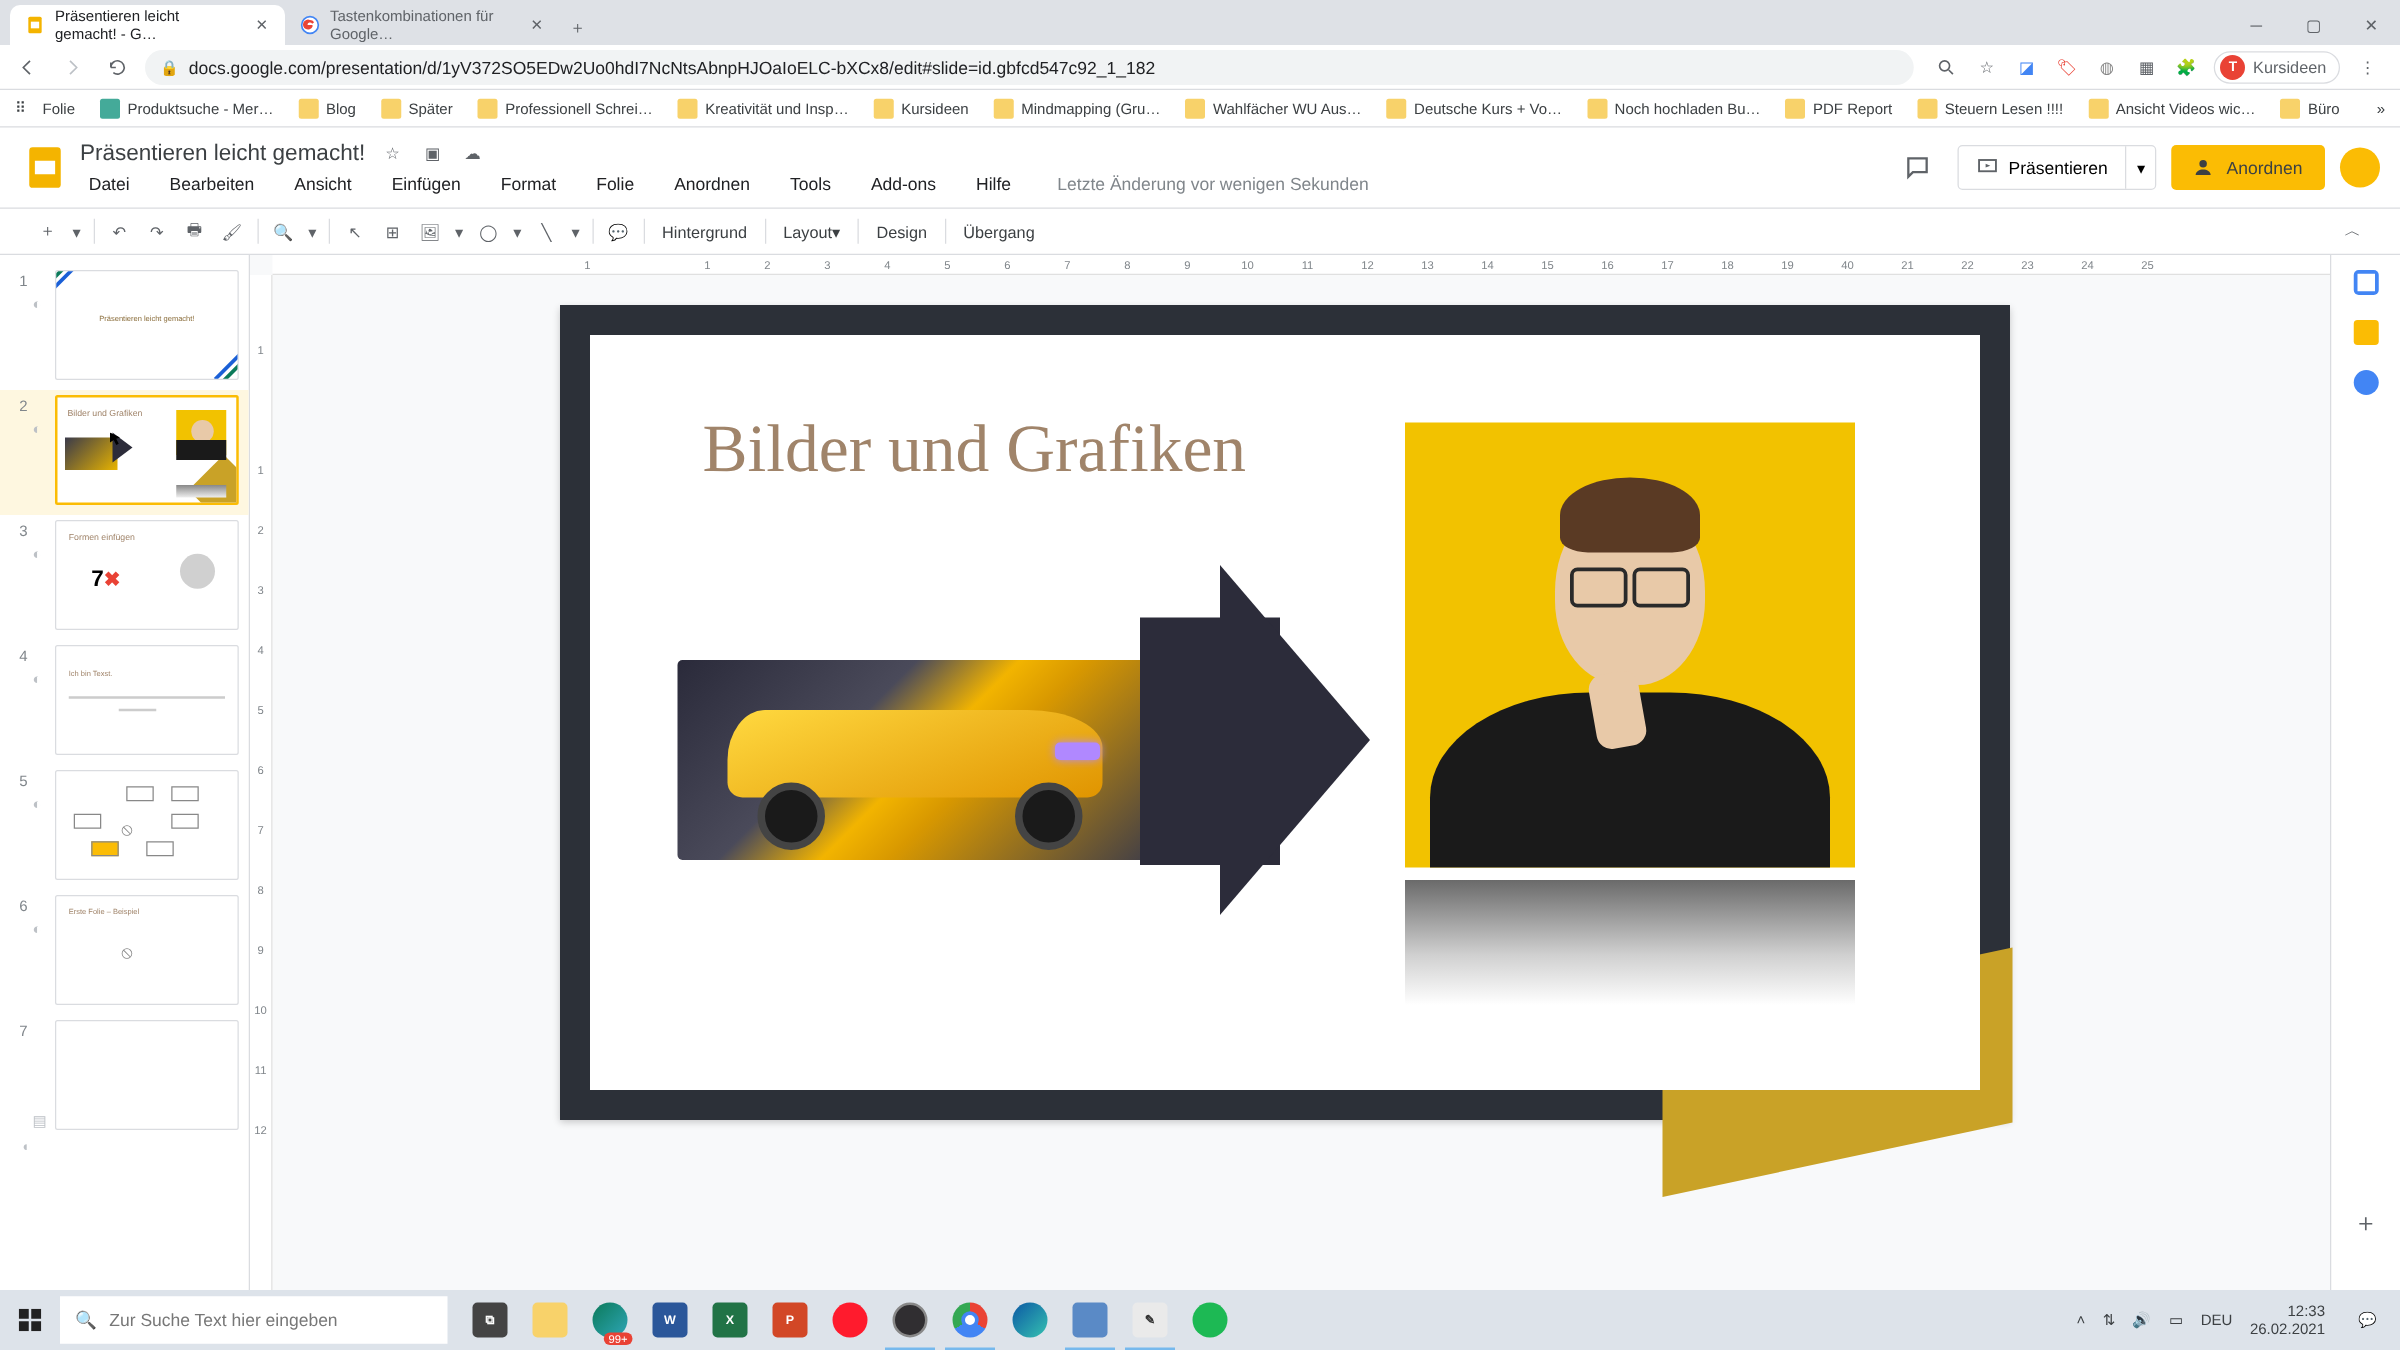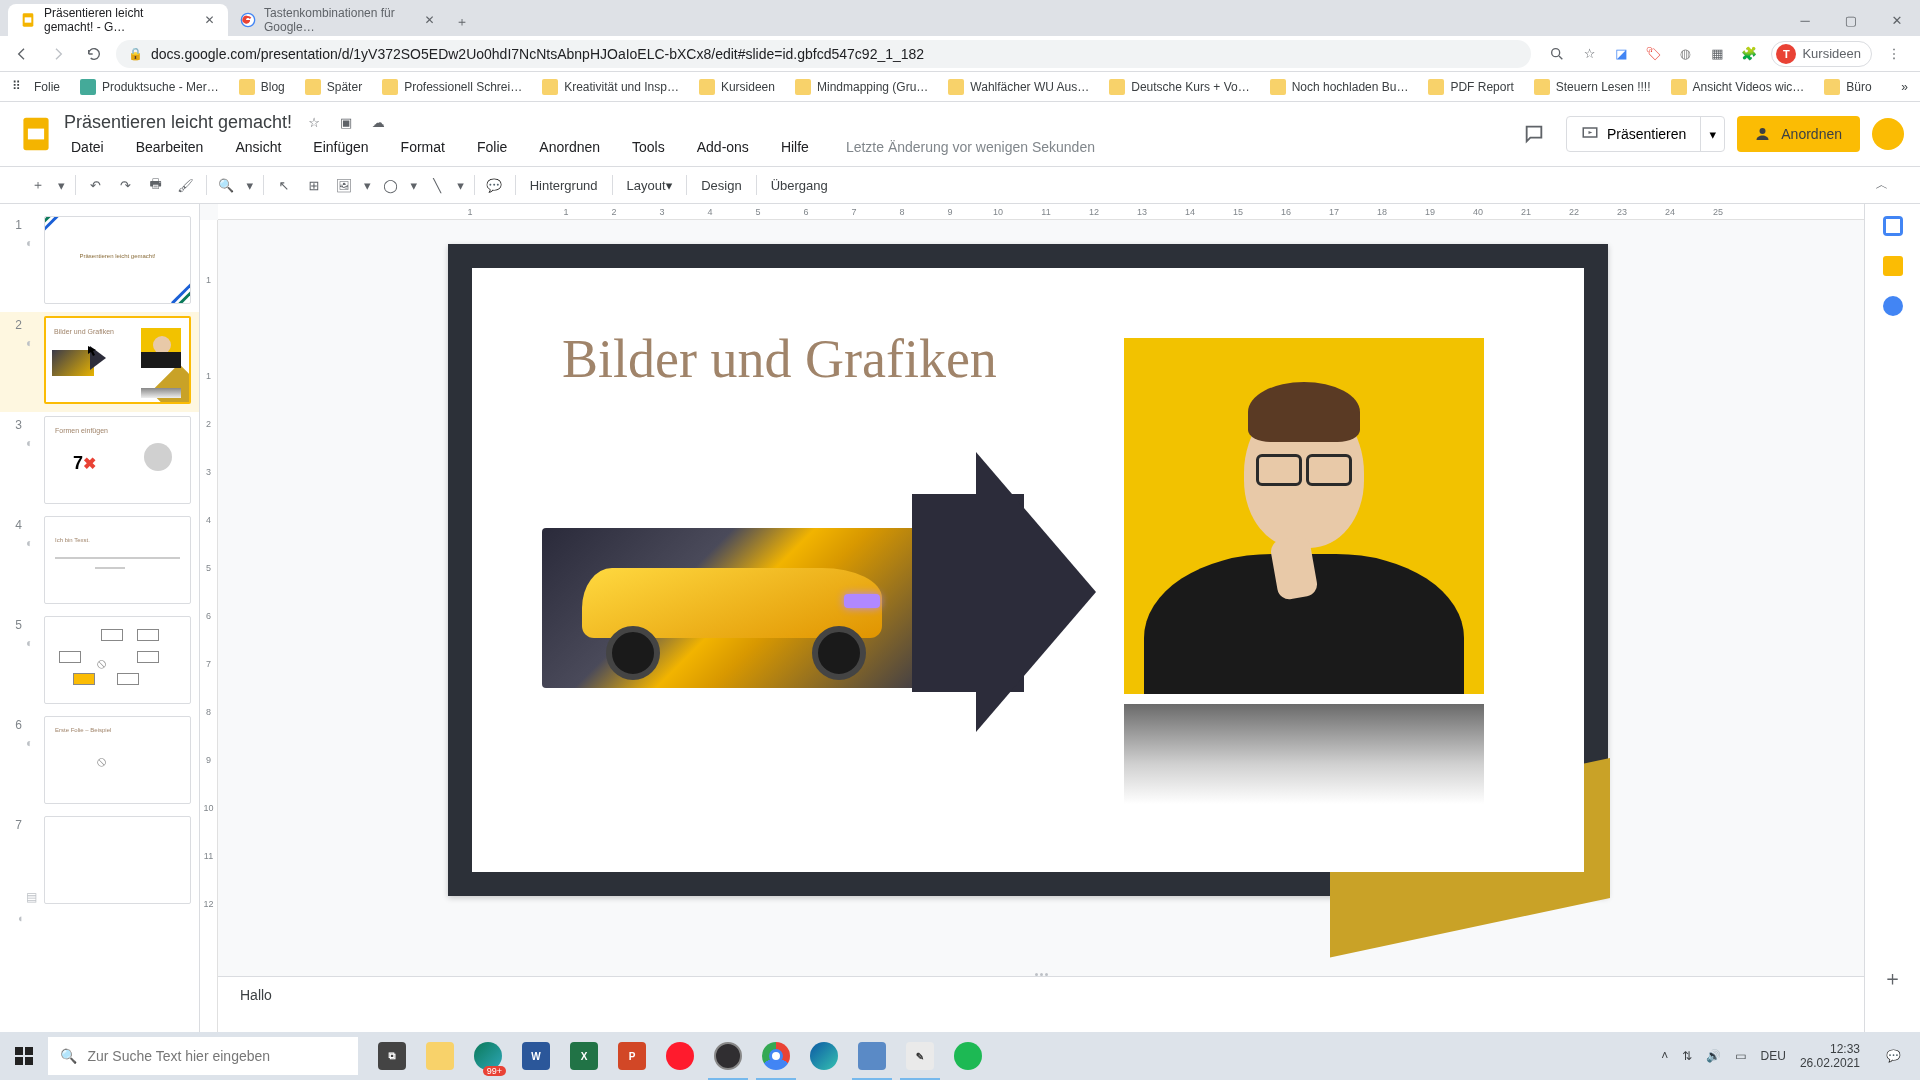--- a/index.html
+++ b/index.html
@@ -536,28 +536,20 @@
           <div class="person-body"></div>
             <div class="person-face"></div>
             <div class="person-hair"></div>
             <div class="person-glasses"></div>
             <div class="person-hand"></div>
         </div>
         <div class="slide-reflection"></div>
       </div>
     </div>
 
-    <div class="notes-area">
-      <div class="notes-handle">
-          <span></span>
-          <span></span>
-          <span></span>
-        </div>
-      <span>Hallo</span>
-    </div>
   </div>
 
   <div class="right-sidebar">
     <div class="rs-icon" style="background:linear-gradient(#4285f4,#4285f4);position:relative">
         <div style="position:absolute;inset:3px;background:#fff"></div>
       </div>
     <div class="rs-icon" style="background:#fbbc04;border-radius:3px"></div>
     <div class="rs-icon" style="background:#4285f4;border-radius:50%"></div>
     <div class="rs-plus">＋</div>
   </div>

